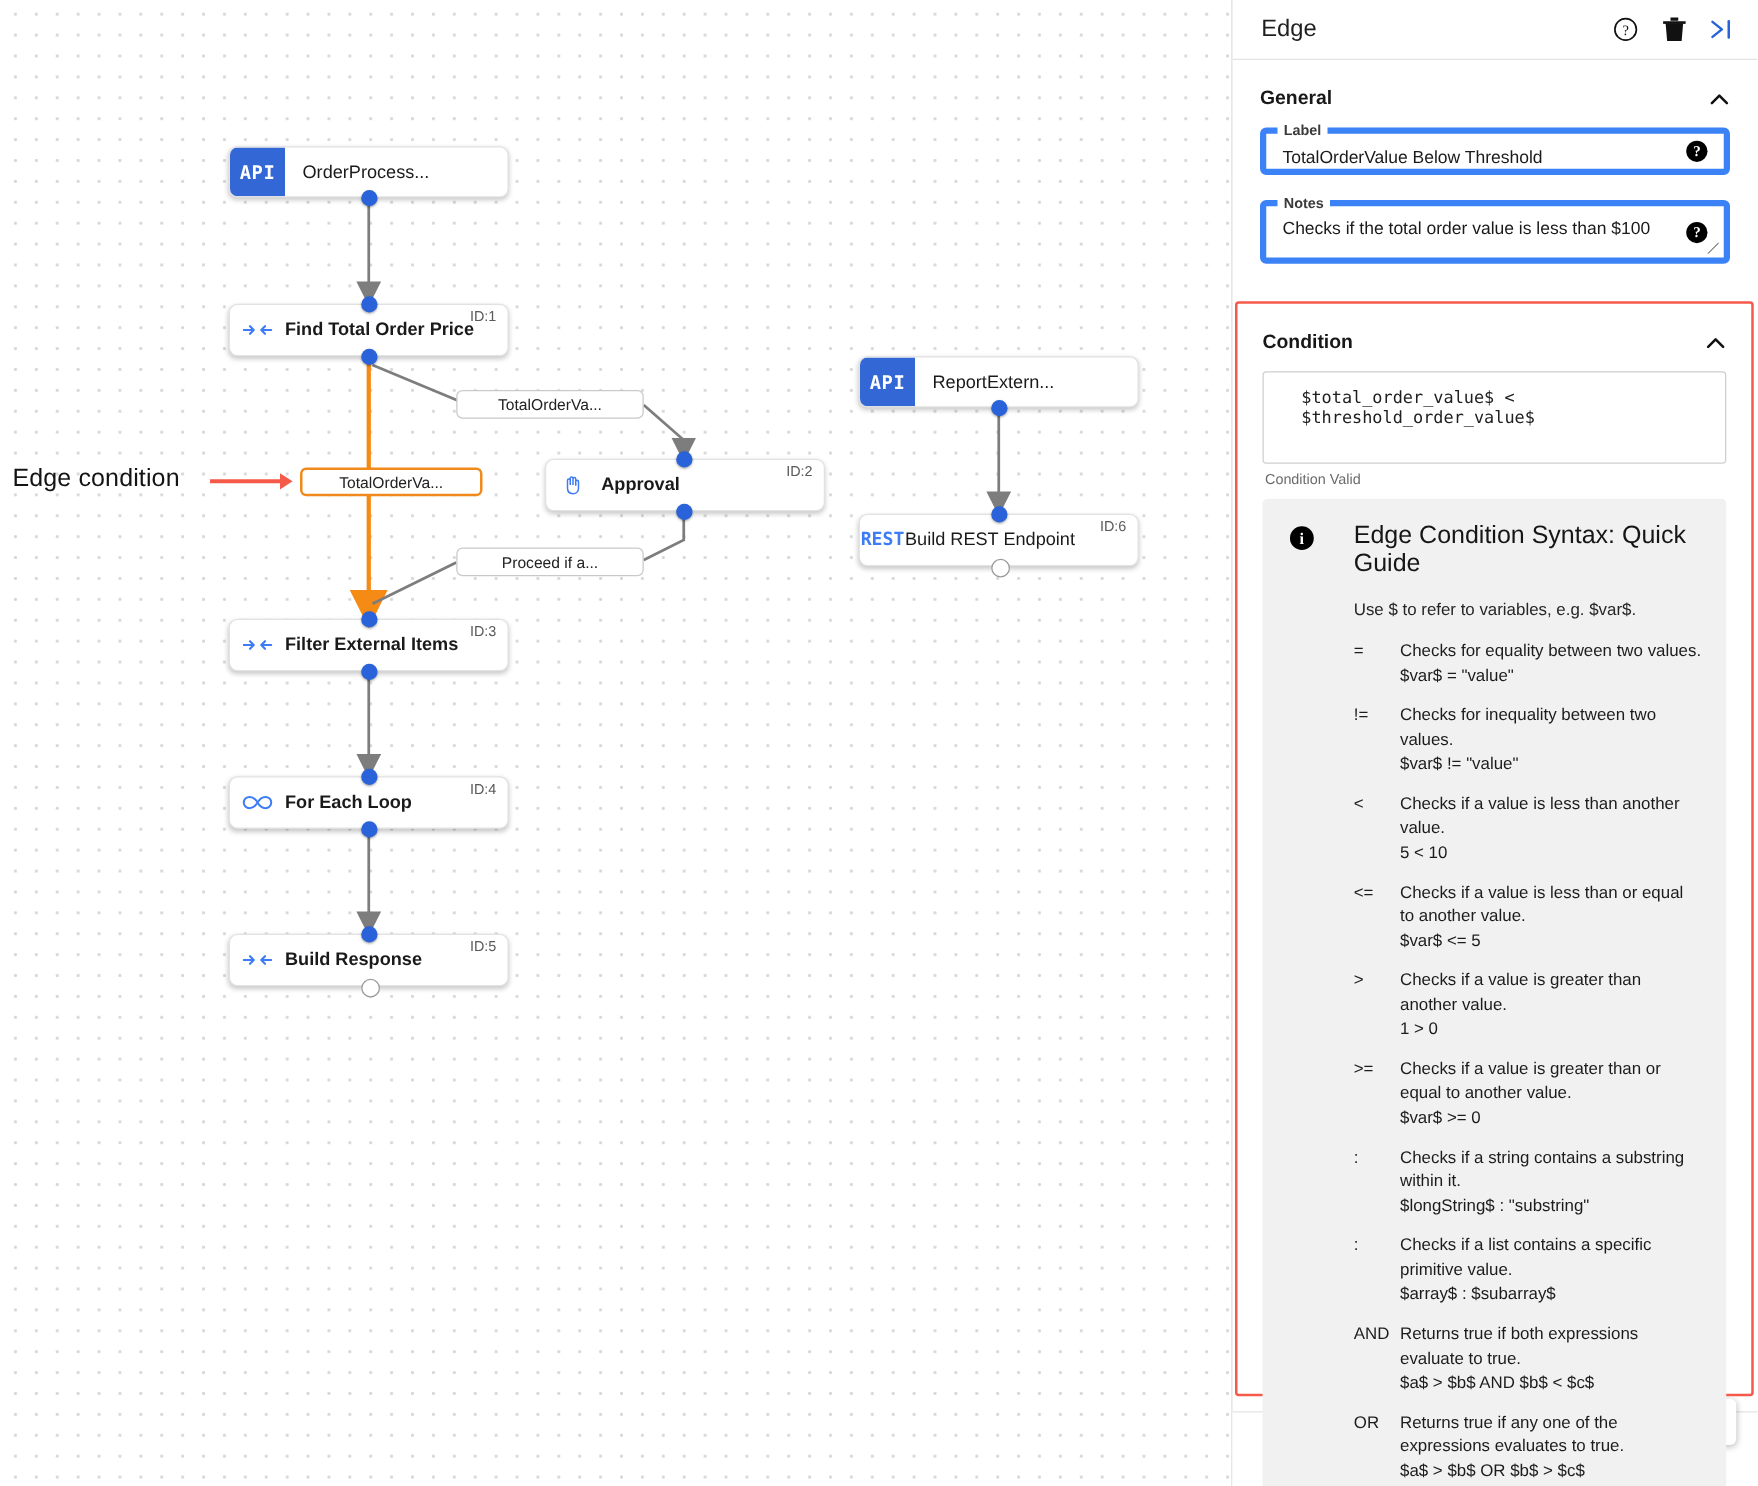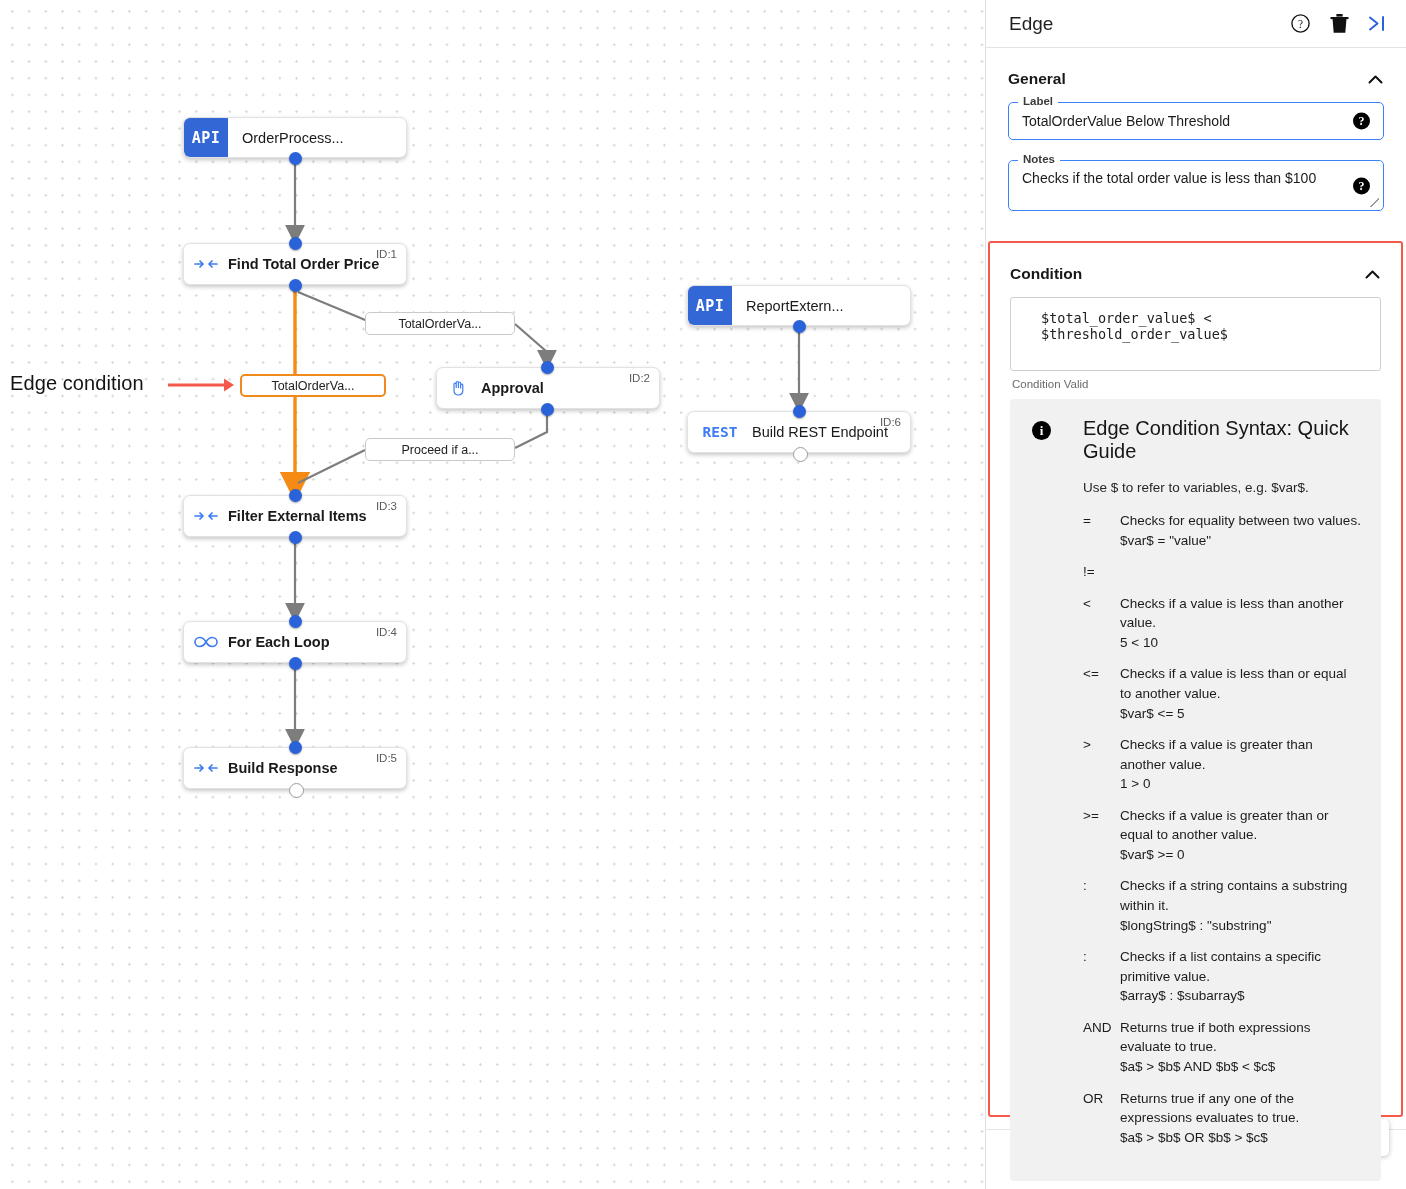--- a/index.html
+++ b/index.html
@@ -49,21 +49,21 @@
   .node .idtag{
     position:absolute;right:9px;top:4px;
     font-size:11.5px;color:#5a5a5a;
     font-family:"Liberation Sans",sans-serif;
   }
   .node .ico{
     width:44px;display:flex;align-items:center;justify-content:center;
     color:#3d7cf4;
   }
   .node .resttag{
-    width:64px;text-align:center;
+    width:36px;text-align:center;
     color:#3d7cf4;font-weight:700;font-size:14.5px;
     font-family:"DejaVu Sans Mono","Liberation Mono",monospace;
   }
 
   .port{
     position:absolute;width:13px;height:13px;border-radius:50%;
     background:#2962d9;box-shadow:0 1px 2px rgba(0,0,0,.35);
     z-index:6;
   }
   .port.hollow{background:#ffffff;border:1.6px solid #9b9b9b;box-shadow:none;}
@@ -108,21 +108,21 @@
 
   .section{padding:0 22px;}
   .sechead{
     display:flex;align-items:center;justify-content:space-between;
     font-size:15.5px;font-weight:700;color:#181818;
     padding:22px 0 14px 0;
   }
   .chev{width:17px;height:17px;}
 
   .field{
-    position:relative;border:1px solid #3b82f6;border-radius:5px;
+    position:relative;border:5px solid #3b82f6;border-radius:5px;
     box-sizing:border-box;margin-bottom:20px;
     background:#fff;
   }
   .field .flabel{
     position:absolute;top:-8px;left:9px;background:#fff;padding:0 5px;
     font-size:11.5px;color:#3a3a3a;font-weight:700;
   }
   .field .fval{
     padding:13px 40px 13px 13px;
     font-size:14px;color:#1a1a1a;line-height:1.25;
@@ -385,20 +385,21 @@
       <span class="ginfo">i</span>
       <div class="gtitle">Edge Condition Syntax: Quick Guide</div>
       <div class="gsub">Use $ to refer to variables, e.g. $var$.</div>
       <div id="guideRows">
           <div class="grow">
             <span class="op">=</span>
             <span class="gd"><span>Checks for equality between two values.</span><span class="ex">$var$ = "value"</span></span>
           </div>
           <div class="grow">
             <span class="op">!=</span>
+            <span class="gd"><span>Checks for inequality between two values.</span><span class="ex">$var$ != "value"</span></span>
           </div>
           <div class="grow">
             <span class="op">&lt;</span>
             <span class="gd"><span>Checks if a value is less than another value.</span><span class="ex">5 &lt; 10</span></span>
           </div>
           <div class="grow">
             <span class="op">&lt;=</span>
             <span class="gd"><span>Checks if a value is less than or equal to another value.</span><span class="ex">$var$ &lt;= 5</span></span>
           </div>
           <div class="grow">

